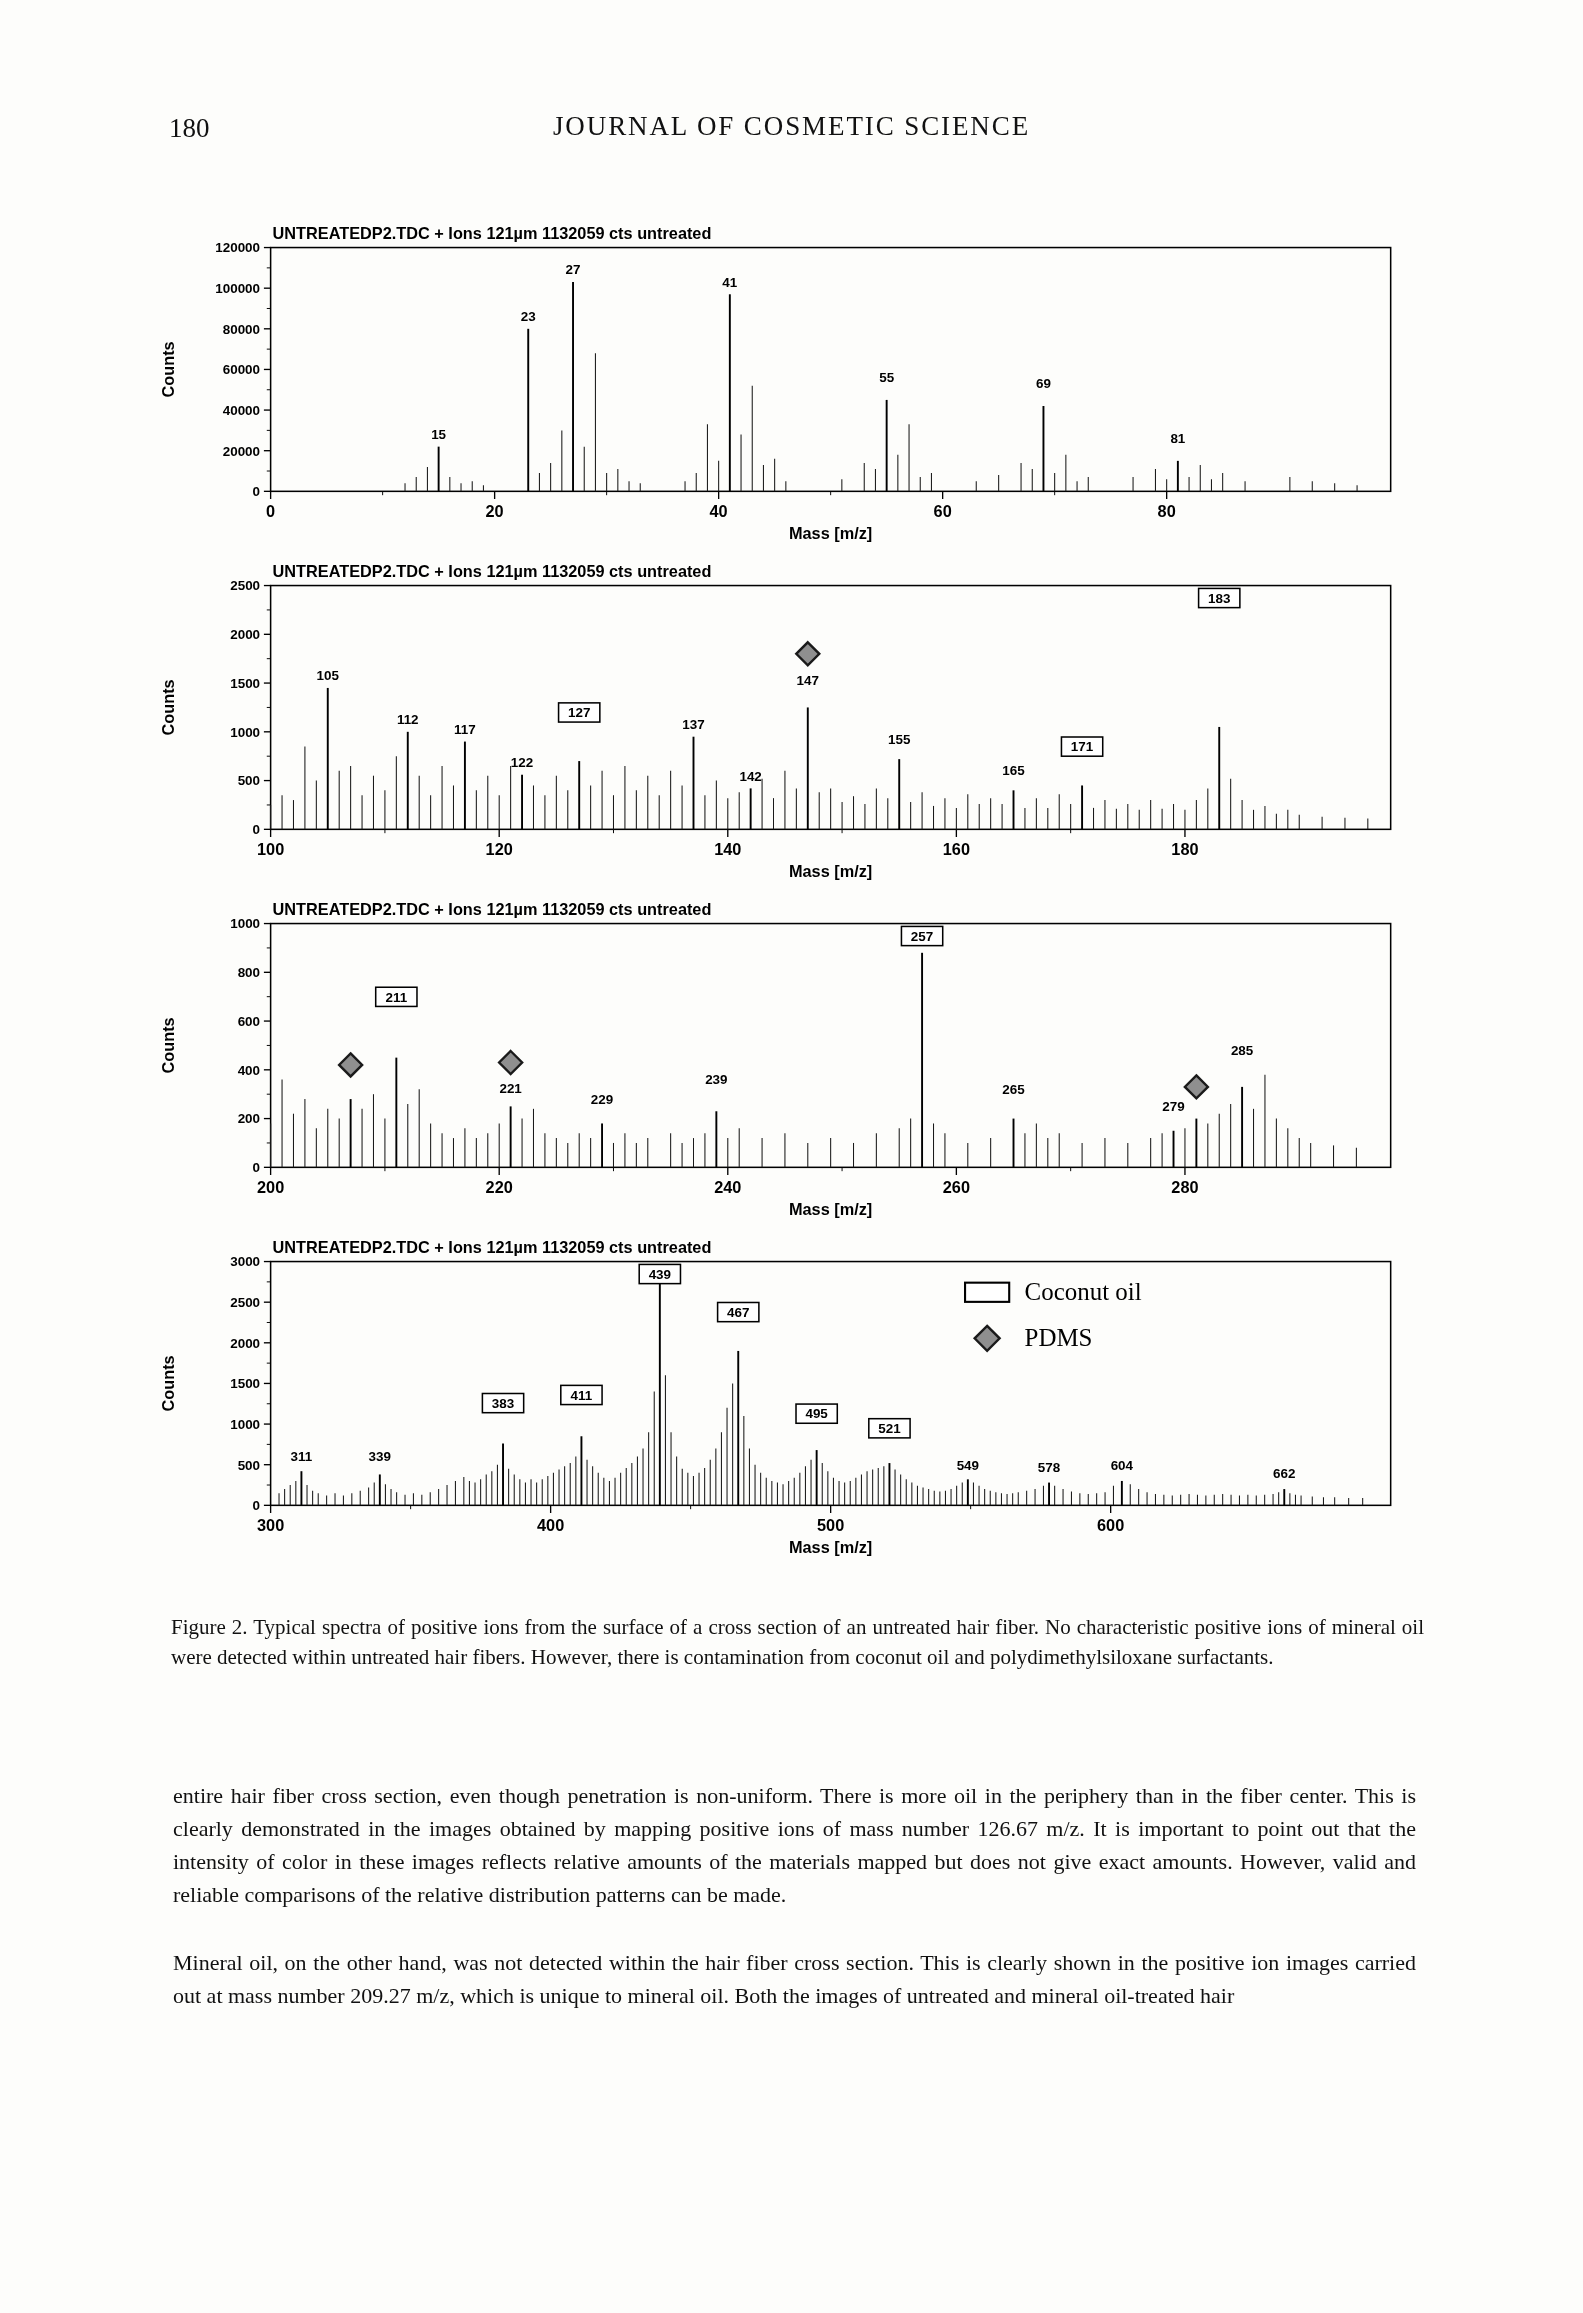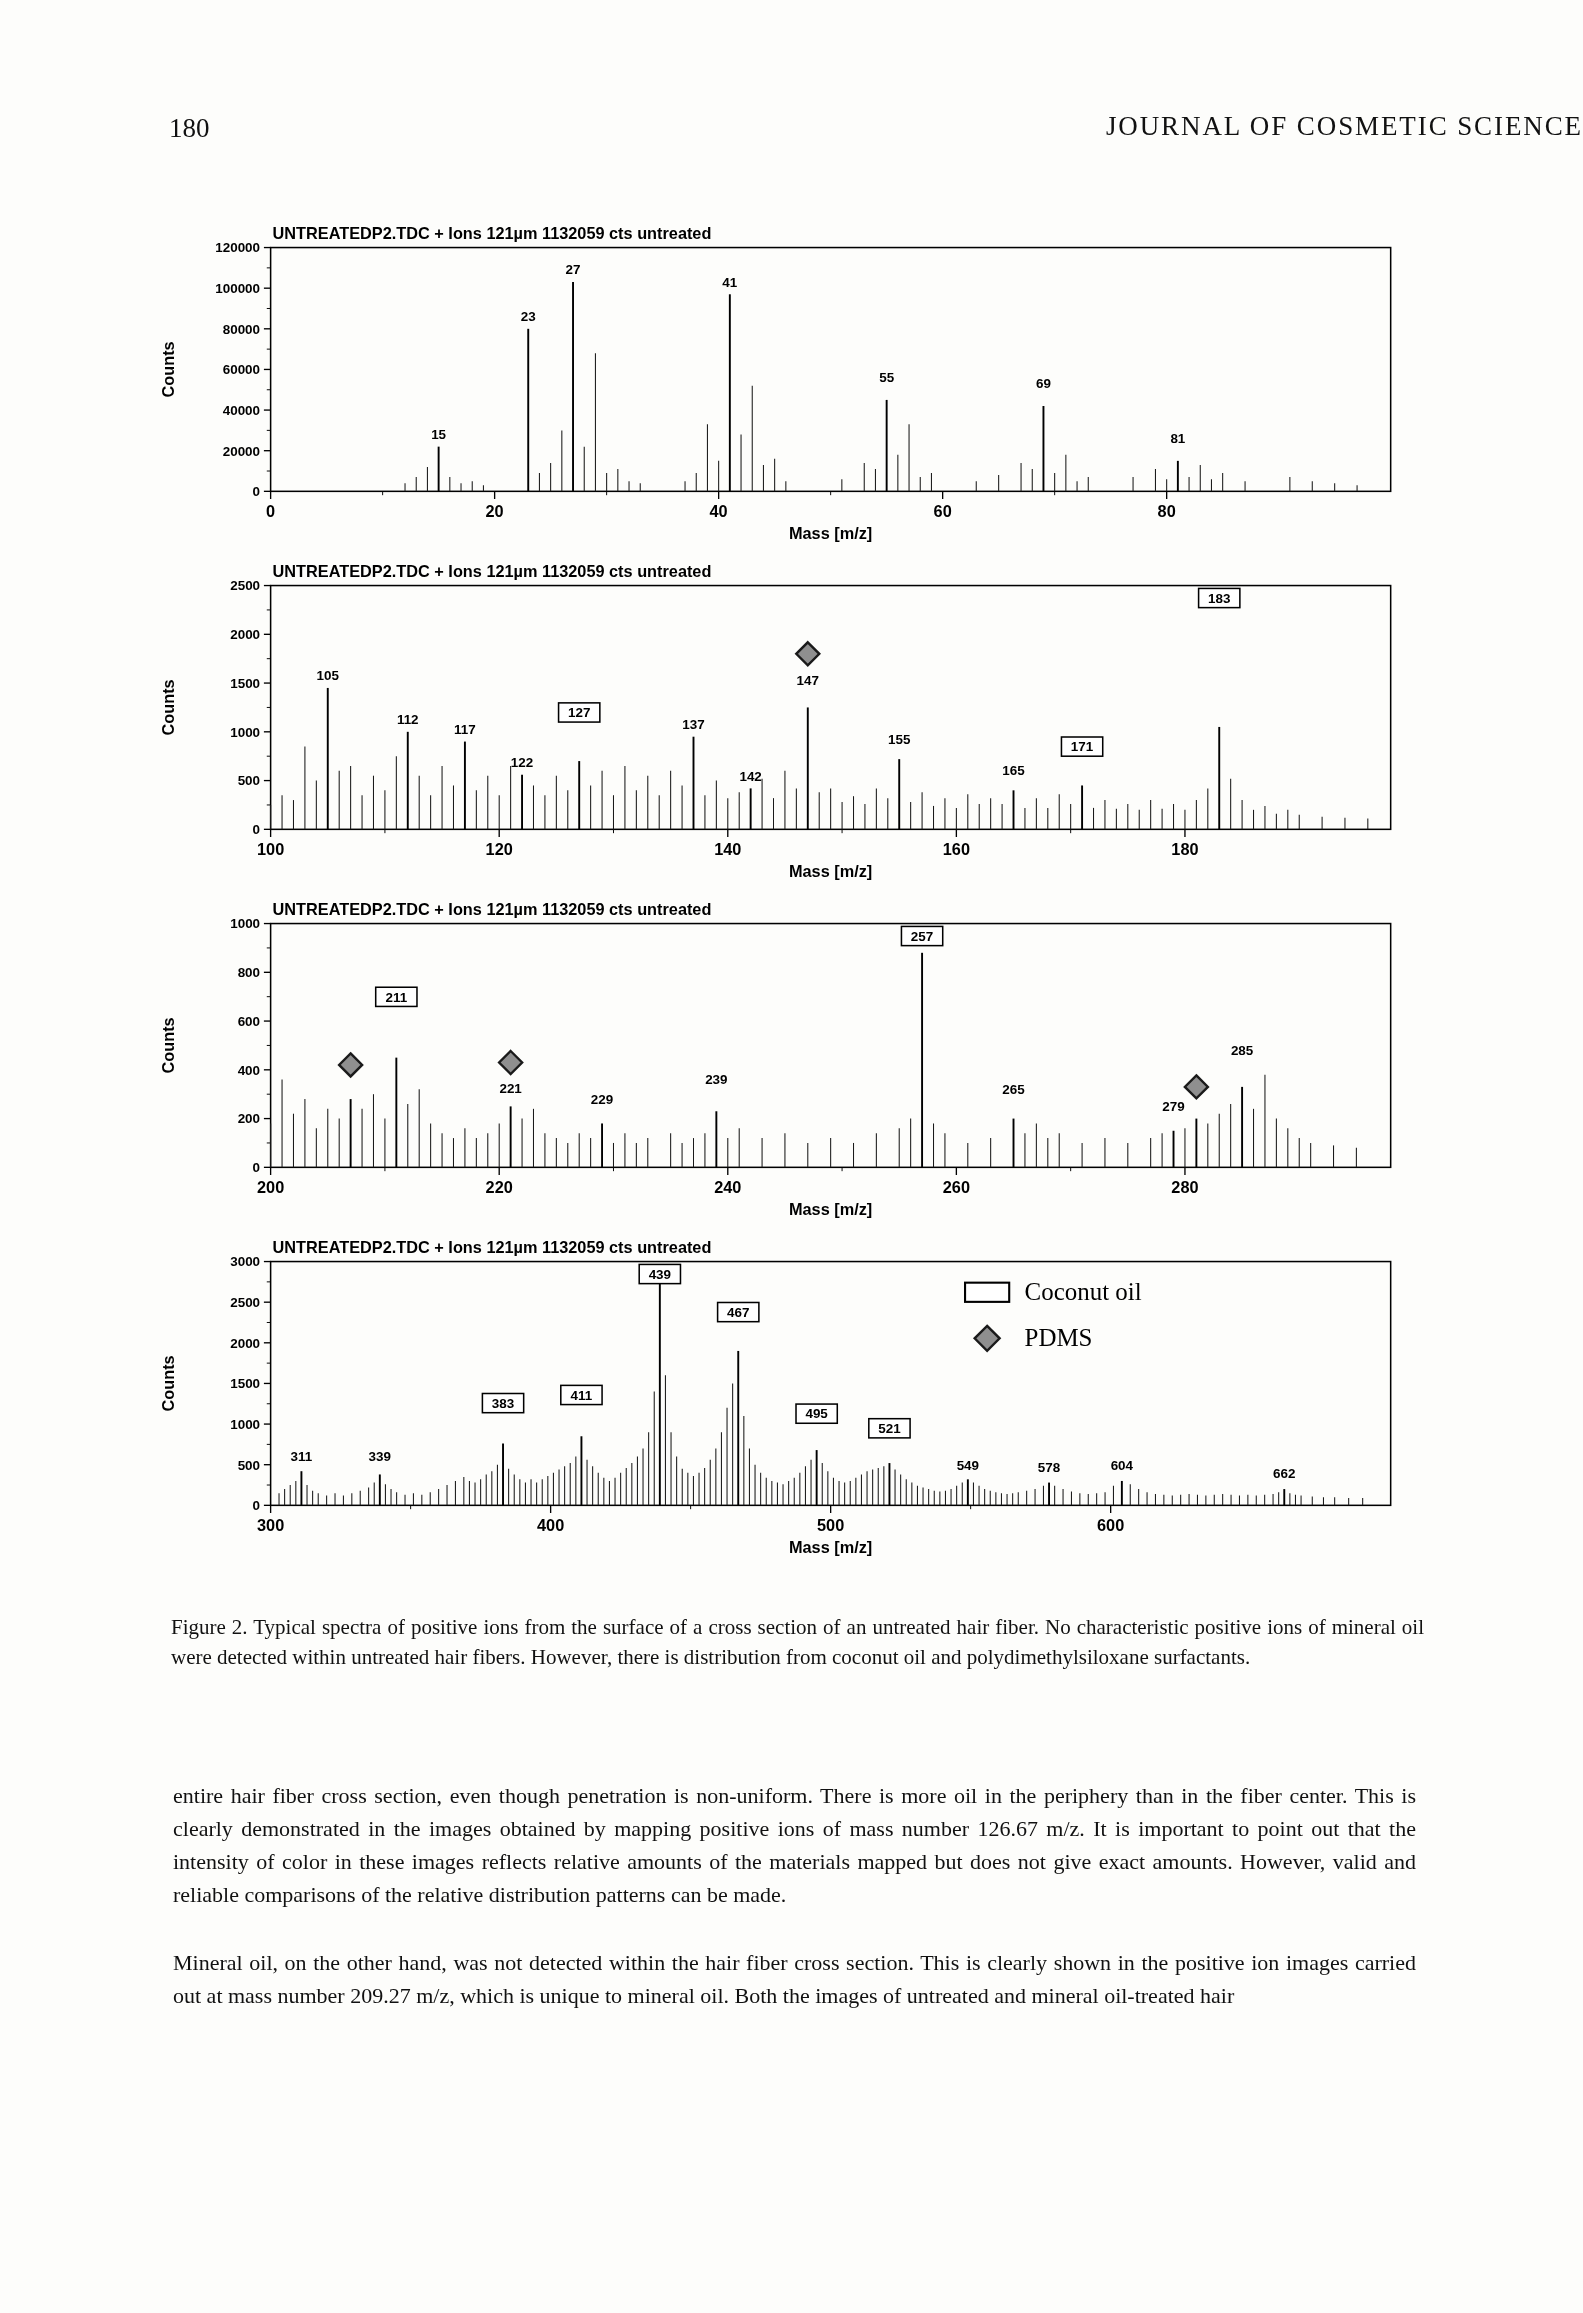--- a/index.html
+++ b/index.html
@@ -1,21 +1,21 @@
 <!DOCTYPE html>
 <html><head>
 <meta charset="utf-8">
 <style>
   * { box-sizing: border-box; margin: 0; padding: 0; }
   html,body { width:1583px; height:2313px; background:#fdfdfb; }
   body { position:relative; font-family:"Liberation Serif",serif; color:#111; }
 
   .header { position:absolute; top:111px; left:0; width:1583px; }
   .pagenum { position:absolute; left:169px; top:1.9px; font-size:27px; }
-  .jtitle { display:block; text-align:right; font-size:27px; letter-spacing:1.9px; }
+  .jtitle { display:block; text-align:center; font-size:27px; letter-spacing:1.9px; }
 
   .figure { position:absolute; top:213px; left:150px; width:1259px; }
   .chart-panel { height:338px; }
   svg text { fill:#000; }
   .ct  { font:bold 17px "Liberation Sans",sans-serif; }
   .tk  { font:bold 14px "Liberation Sans",sans-serif; }
   .tkx { font:bold 17px "Liberation Sans",sans-serif; }
   .axl { font:bold 17px "Liberation Sans",sans-serif; }
   .pk  { font:bold 14px "Liberation Sans",sans-serif; }
   .lg  { font:26px "Liberation Serif",serif; }
@@ -641,20 +641,20 @@
         <text x="1181.135" y="261.2133333333333" class="pk" text-anchor="middle">662</text>
         <rect x="848.54" y="58" width="46" height="20" fill="#fff" stroke="#000" stroke-width="2.2"></rect>
         <text x="910.54" y="76" class="lg">Coconut oil</text>
         <path d="M 871.54 103 L 884.54 116 L 871.54 129 L 858.54 116 Z" fill="#8f8f8f" stroke="#1a1a1a" stroke-width="2.5"></path>
         <text x="910.54" y="124" class="lg">PDMS</text>
       </svg></div>
 </div>
 
 <p class="caption">
   <span>Figure 2.</span>
-  <span>Typical spectra of positive ions from the surface of a cross section of an untreated hair fiber. No characteristic positive ions of mineral oil were detected within untreated hair fibers. However, there is distribution from coconut oil and polydimethylsiloxane surfactants.</span>
+  <span>Typical spectra of positive ions from the surface of a cross section of an untreated hair fiber. No characteristic positive ions of mineral oil were detected within untreated hair fibers. However, there is contamination from coconut oil and polydimethylsiloxane surfactants.</span>
 </p>
 
 <div class="bodytext">
   <p>entire hair fiber cross section, even though penetration is non-uniform. There is more oil in the periphery than in the fiber center. This is clearly demonstrated in the images obtained by mapping positive ions of mass number 126.67 m/z. It is important to point out that the intensity of color in these images reflects relative amounts of the materials mapped but does not give exact amounts. However, valid and reliable comparisons of the relative distribution patterns can be made.</p>
   <p>Mineral oil, on the other hand, was not detected within the hair fiber cross section. This is clearly shown in the positive ion images carried out at mass number 209.27 m/z, which is unique to mineral oil. Both the images of untreated and mineral oil-treated hair</p>
 </div>
 
 
 </body></html>

